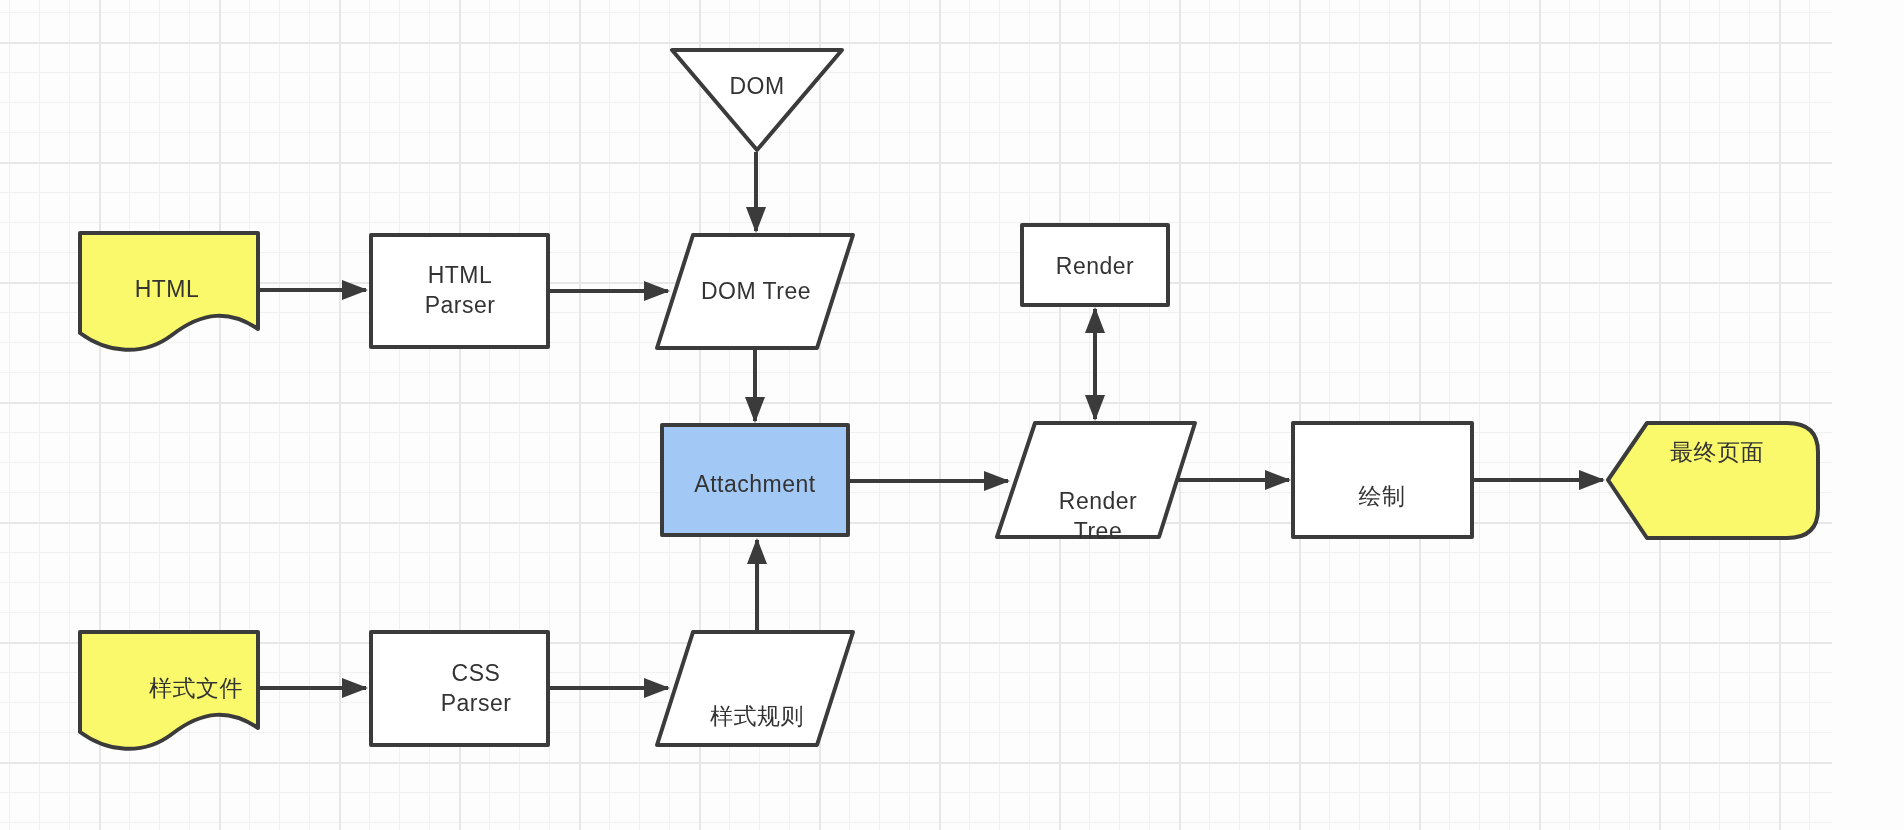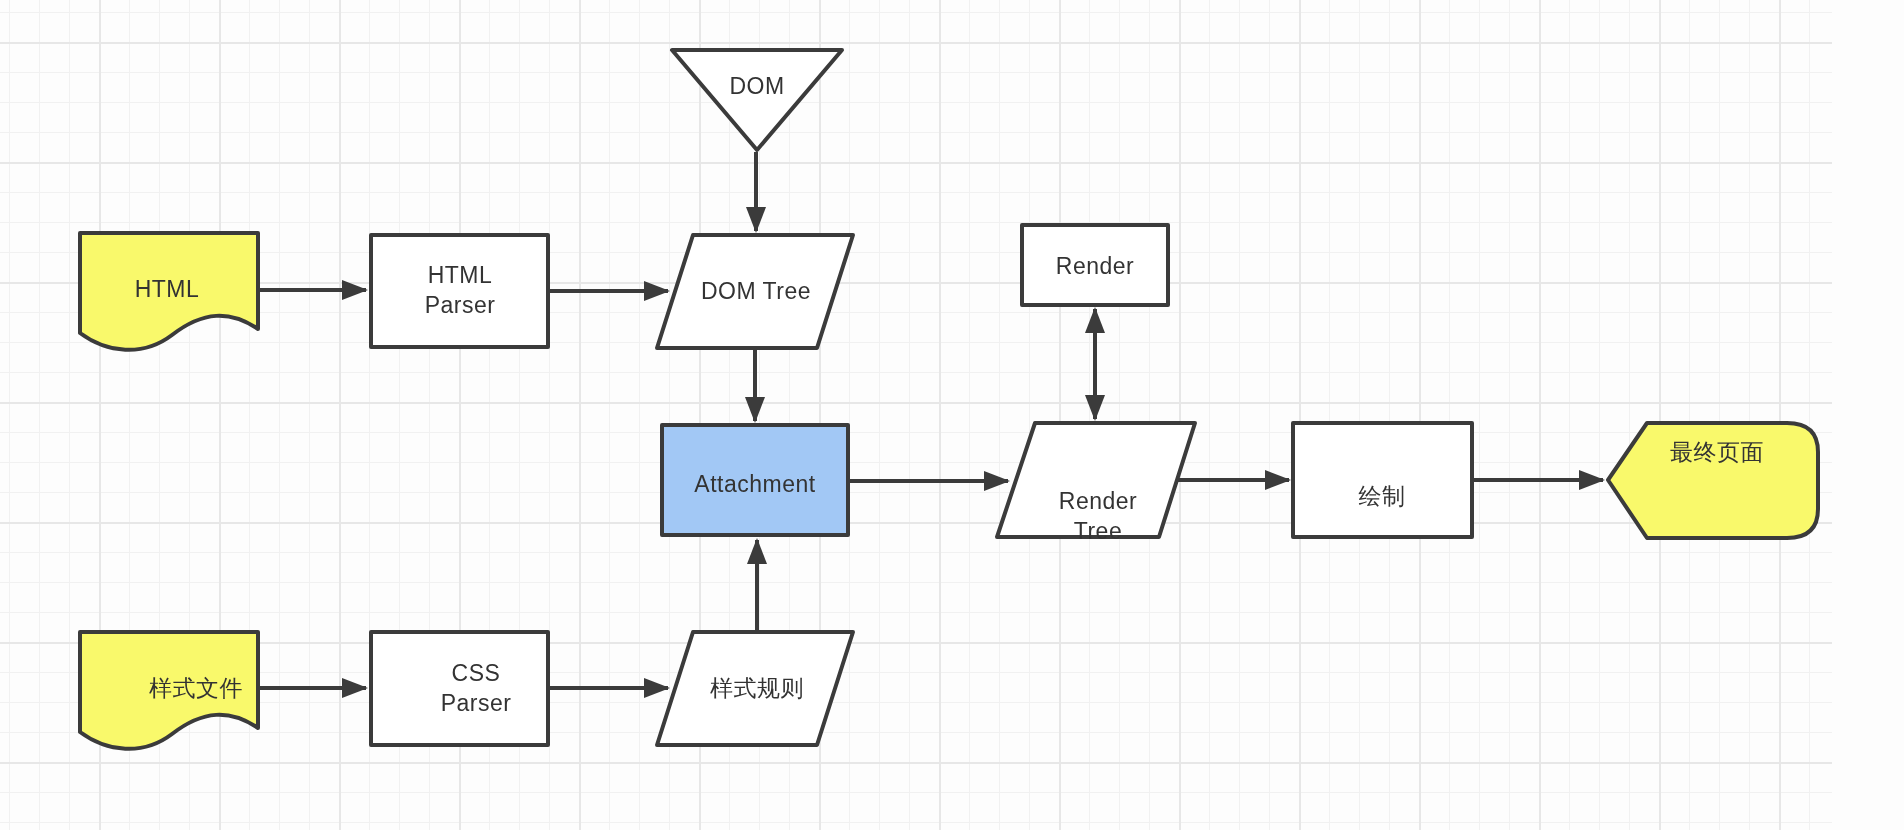--- a/index.html
+++ b/index.html
@@ -111,21 +111,21 @@
 
   <div class="node-label" style="left:756px; top:291px;">DOM Tree</div>
 
   <div class="node-label" style="left:755px; top:484px;">Attachment</div>
 
   <div class="node-label" style="left:168px; top:688px;margin-left:28px;">样式文件</div>
 
   <div class="node-label" style="left:476px; top:688px;">CSS
 Parser</div>
 
-  <div class="node-label" style="left:757px; top:688px;text-align:right;">样式规则</div>
+  <div class="node-label" style="left:757px; top:716px;text-align:right;">样式规则</div>
 
   <div class="node-label" style="left:1095px; top:266px;">Render</div>
 
   <div class="node-label" style="left:1098px; top:480px;margin-top:36px;">Render
 Tree</div>
 
   <div class="node-label" style="left:1382px; top:496px;">绘制</div>
 
   <div class="node-label" style="left:1717px; top:452px;">最终页面</div>
 

